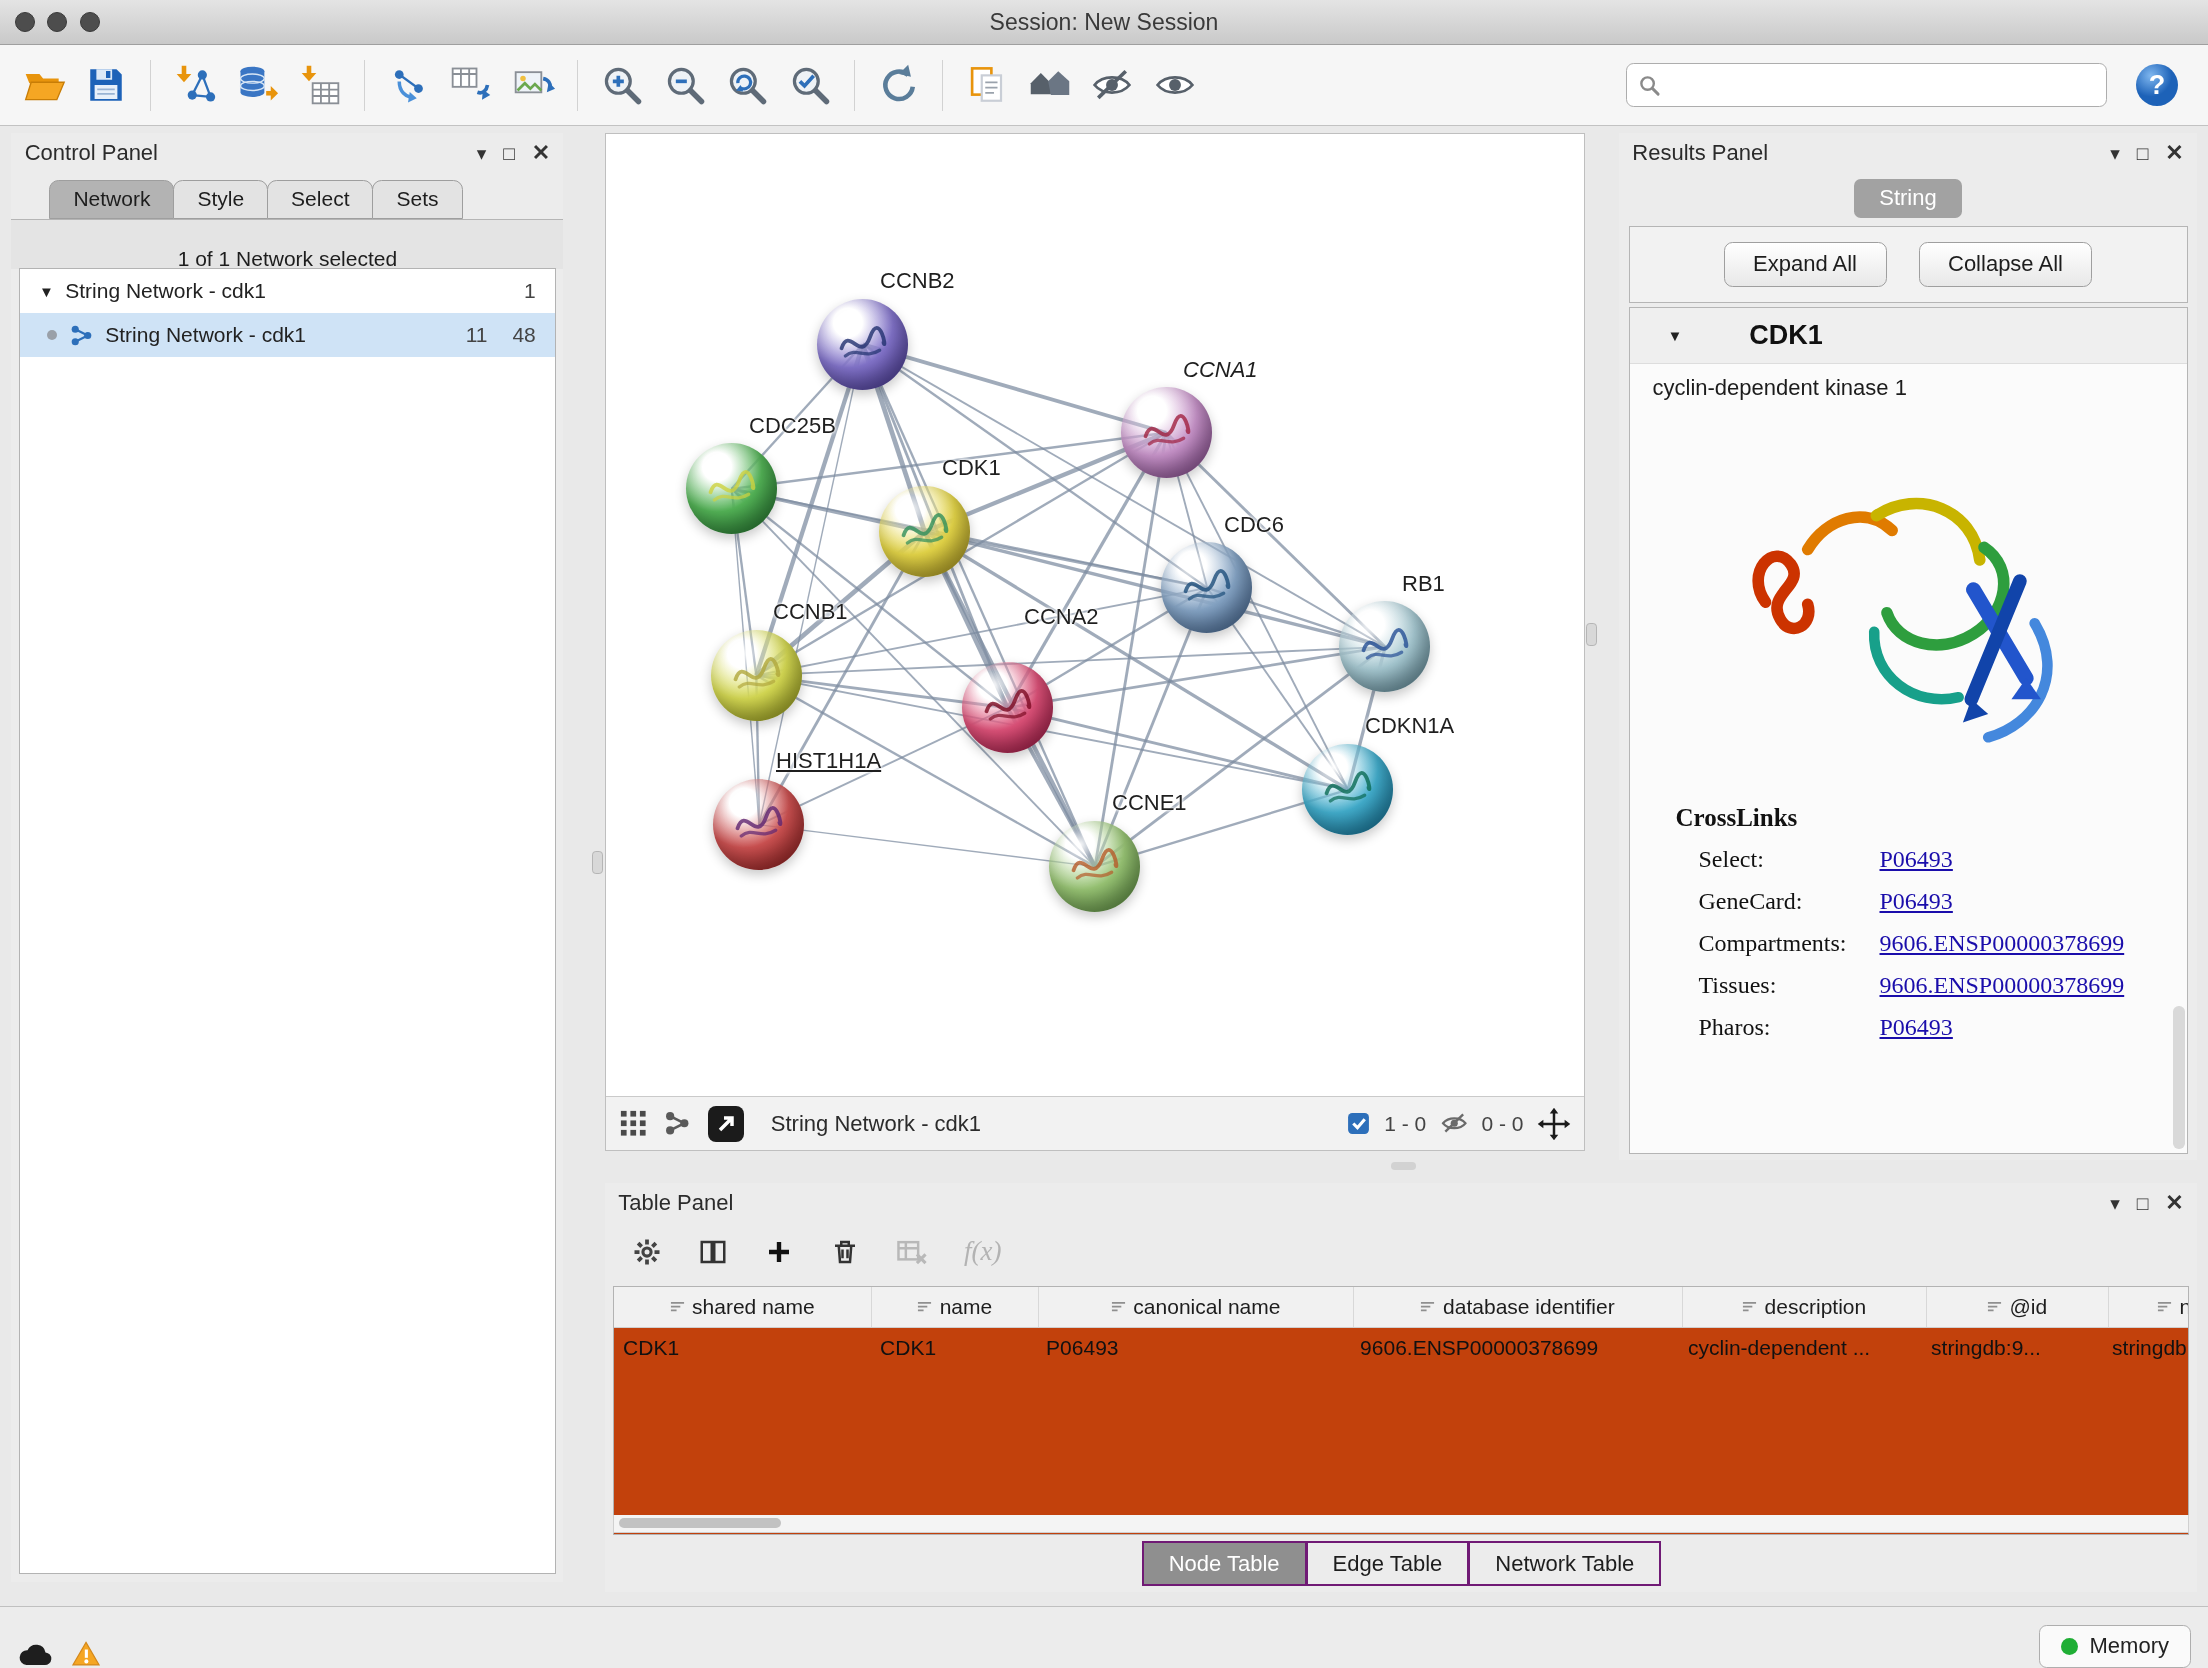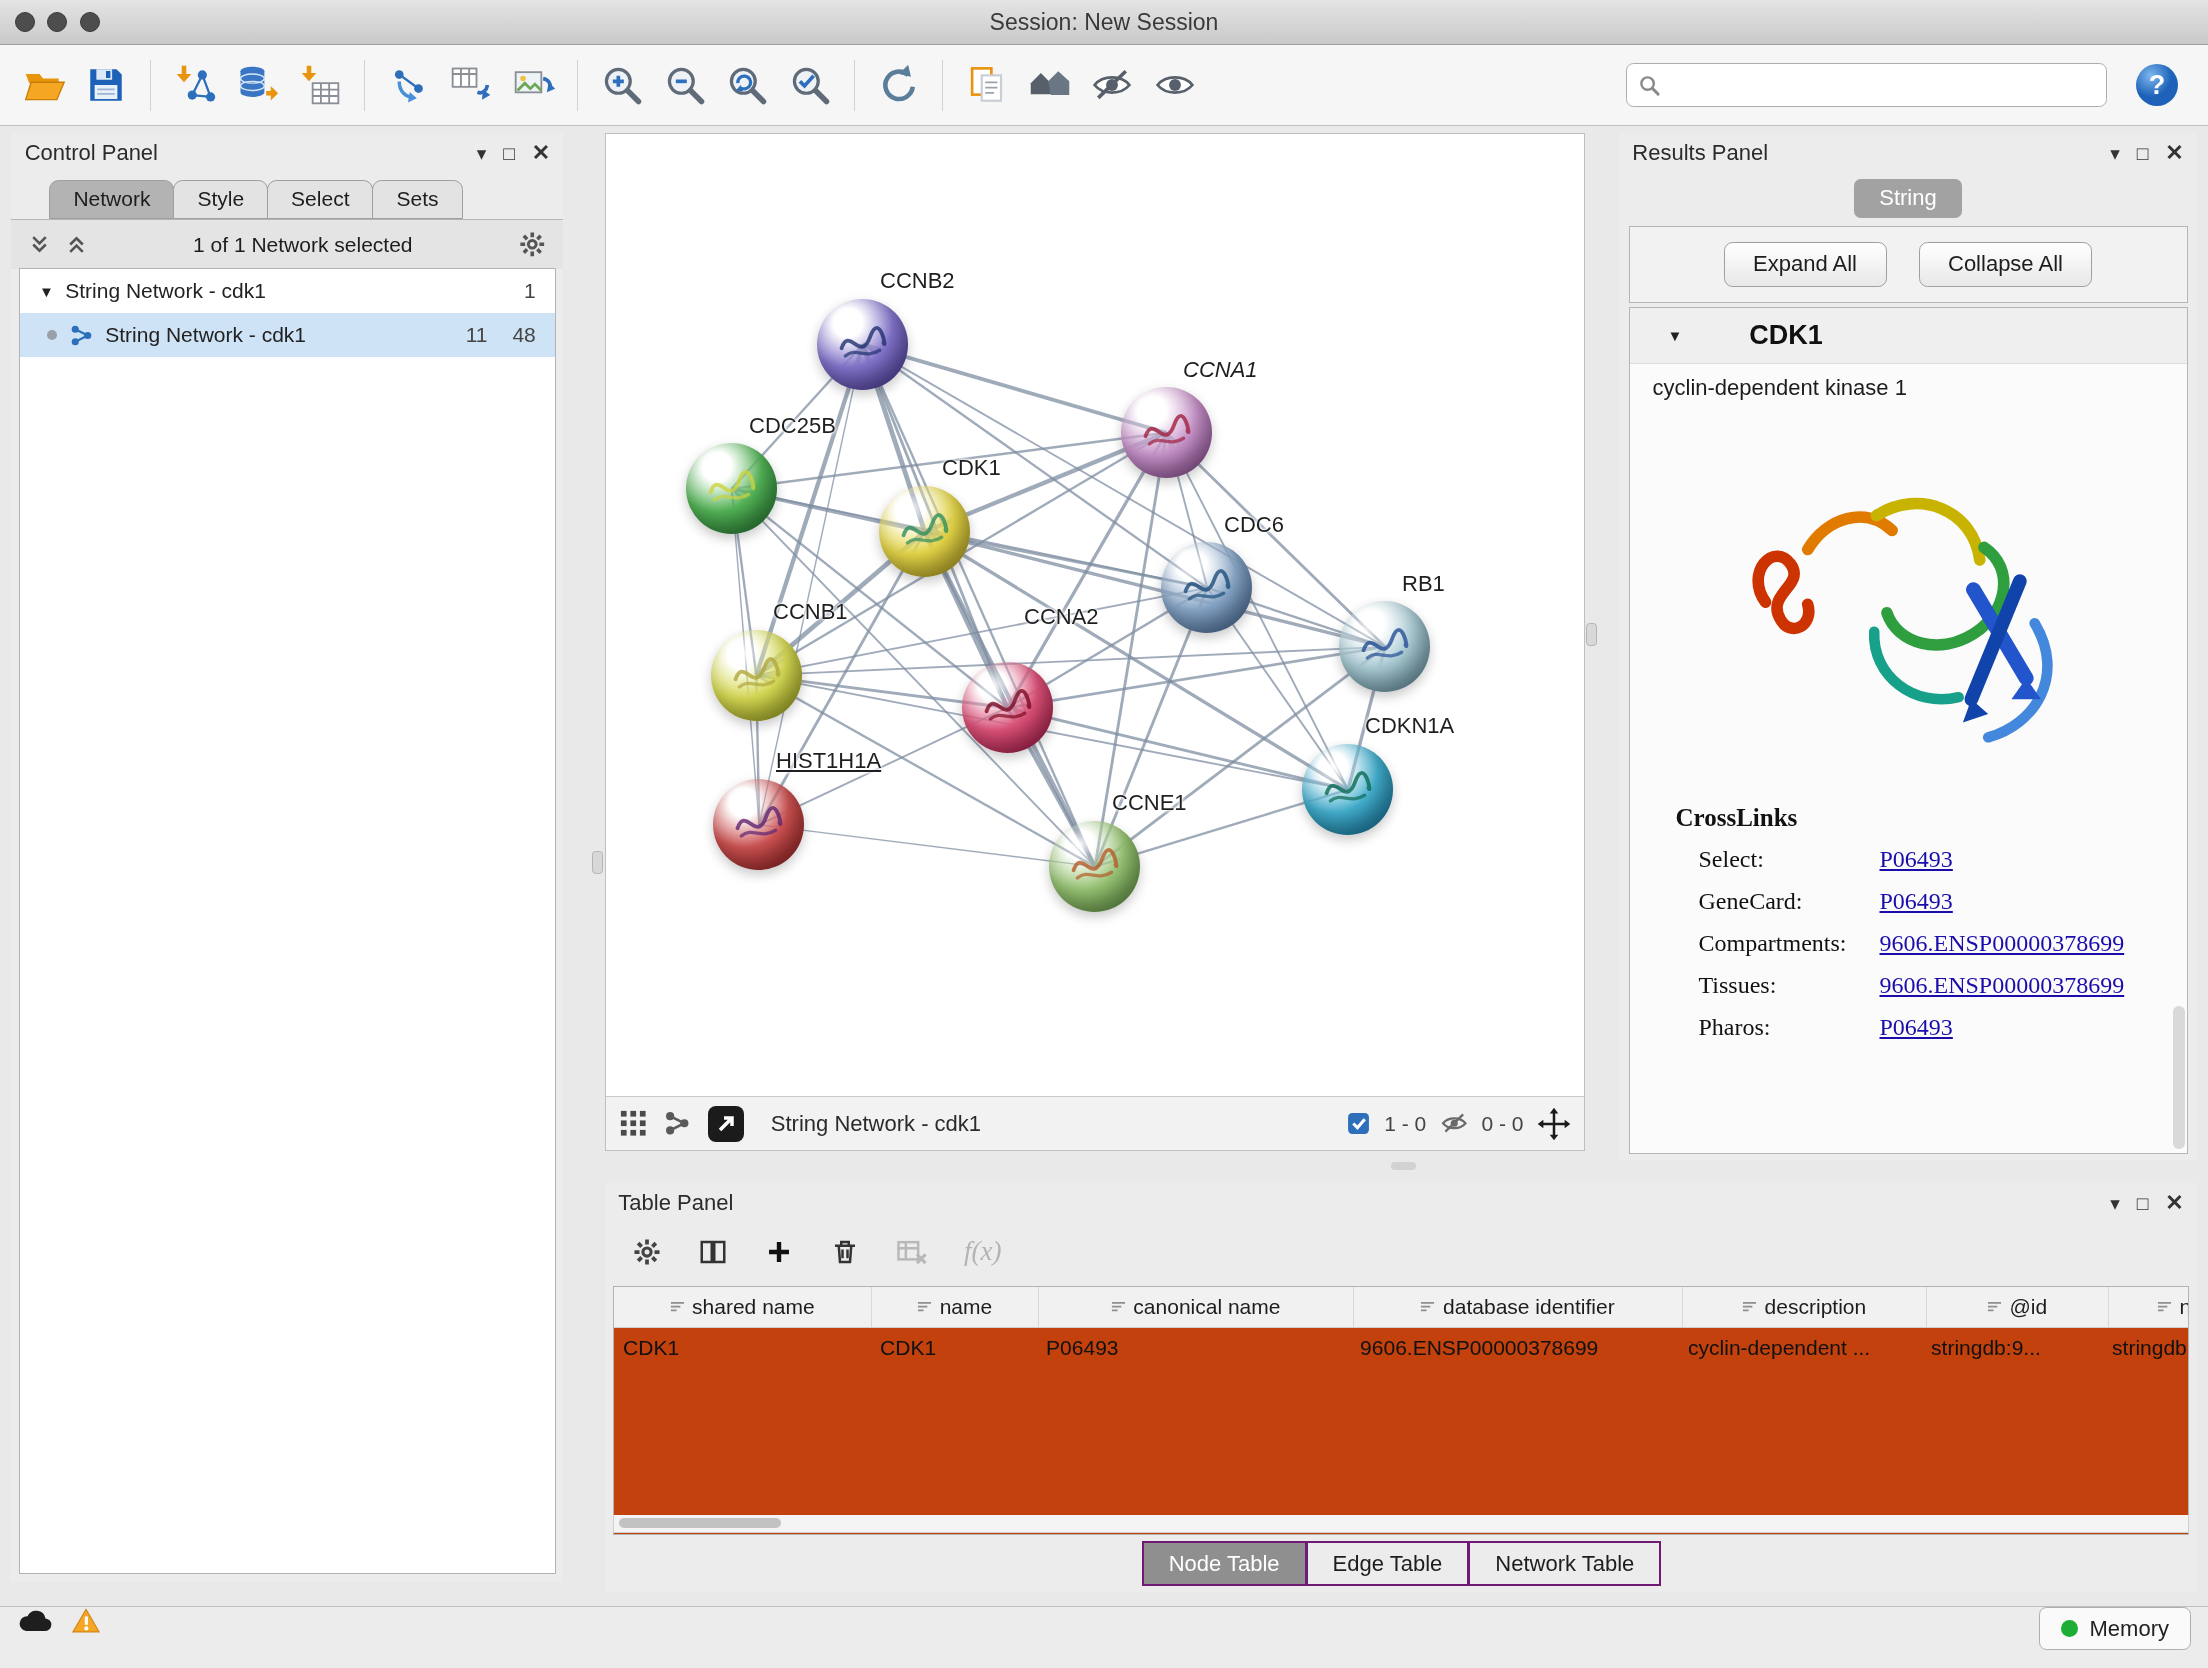--- a/index.html
+++ b/index.html
@@ -30,21 +30,21 @@
   .ptitle{font-size:22px;color:#2b2b2b;}
   .picons{margin-left:auto;display:flex;gap:17px;align-items:center;}
   .picon{font-size:19px;color:#333;cursor:default;line-height:1;}
   .picon.x{font-weight:bold;font-size:22px;}
   
   .control-panel{left:11.4px;top:133px;width:552px;height:1449px;}
   .ctabs{display:flex;padding:0 0 0 38px;align-items:flex-end;height:46px;}
   .ctab{font-size:21px;padding:6.7px 23px;background:#e3e3e3;border:1px solid #9e9e9e;margin-right:-1px;
     border-radius:9.5px 9.5px 0 0;color:#1d1d1d;}
   .ctab.sel{background:#b3b3b3;}
-  .summary{height:49px;display:flex;align-items:center;gap:13.3px;padding:0 17px;border-top:1px solid #b5b5b5;background:#e4e4e4;}
+  .summary{height:49px;display:flex;align-items:center;gap:13.3px;padding:0 17px;border-top:1px solid #b5b5b5;background:#e4e4e4;flex-direction:column;}
   .summary .stext{font-size:21px;flex:1;text-align:center;color:#1d1d1d;}
   .treebox{position:absolute;left:7.6px;right:7.6px;top:135px;bottom:7.6px;background:#fff;border:1px solid #b3b3b3;overflow:hidden;}
   .trow{height:44px;display:flex;align-items:center;font-size:21px;gap:11.4px;padding:0 19px;}
   .trow .cnt{margin-left:auto;color:#444;display:flex;gap:25px;}
   .trow.child{background:#cfe3f6;padding-left:27px;}
   .tri{font-size:15px;color:#222;}
   .bullet{width:10.5px;height:10.5px;border-radius:50%;background:#9aa0a8;}
   
   .network-area{position:absolute;left:605px;top:133px;width:978px;height:1016px;background:#fff;border:1px solid #bfbfbf;}
   .canvas{position:absolute;left:0;top:0;width:978px;height:961px;background:#fff;overflow:hidden;}
@@ -89,21 +89,21 @@
   .tr{display:flex;height:40px;}
   .td{flex:none;font-size:21px;color:#111;padding:7.6px 0 0 9.5px;box-sizing:border-box;overflow:hidden;white-space:nowrap;}
   .c0{width:257px}.c1{width:166px}.c2{width:314px}.c3{width:328px}.c4{width:243px}.c5{width:181px}.c6{width:228px}
   .hscroll{position:absolute;left:7.6px;bottom:59px;right:7.6px;height:17px;background:#f4f4f4;border:1px solid #d0d0d0;border-top:none;}
   .hthumb{position:absolute;left:5.7px;top:2.9px;width:162px;height:10.5px;background:#c2c2c2;border-radius:5.7px;}
   .ttabs{position:absolute;left:0;right:0;bottom:5.7px;display:flex;justify-content:center;}
   .ttab{font-size:22px;padding:7.6px 25px;background:#ececec;border:2px solid #701a75;margin-right:-1px;color:#1d1d1d;}
   .ttab.sel{background:#8f8f8f;color:#fff;}
   
   .statusbar{position:absolute;left:0;right:0;bottom:0;height:61px;background:#ececec;border-top:1px solid #c0c0c0;
-    display:flex;align-items:flex-start;padding:0 17px;gap:16px;}
+    display:flex;align-items:flex-end;padding:0 17px;gap:16px;}
   .memorybtn{margin-left:auto;display:flex;align-items:center;gap:11.4px;background:#fafafa;border:1px solid #aeaeae;
     border-radius:7.6px;padding:7.6px 21px;font-size:22px;}
   .memdot{width:17px;height:17px;border-radius:50%;background:#1fae35;}
   .splitdot{position:absolute;width:25px;height:7.6px;background:#d2d2d2;border-radius:3.8px;}
 </style>
 </head>
 <body>
 
 <div class="titlebar">
   <div class="lights">

